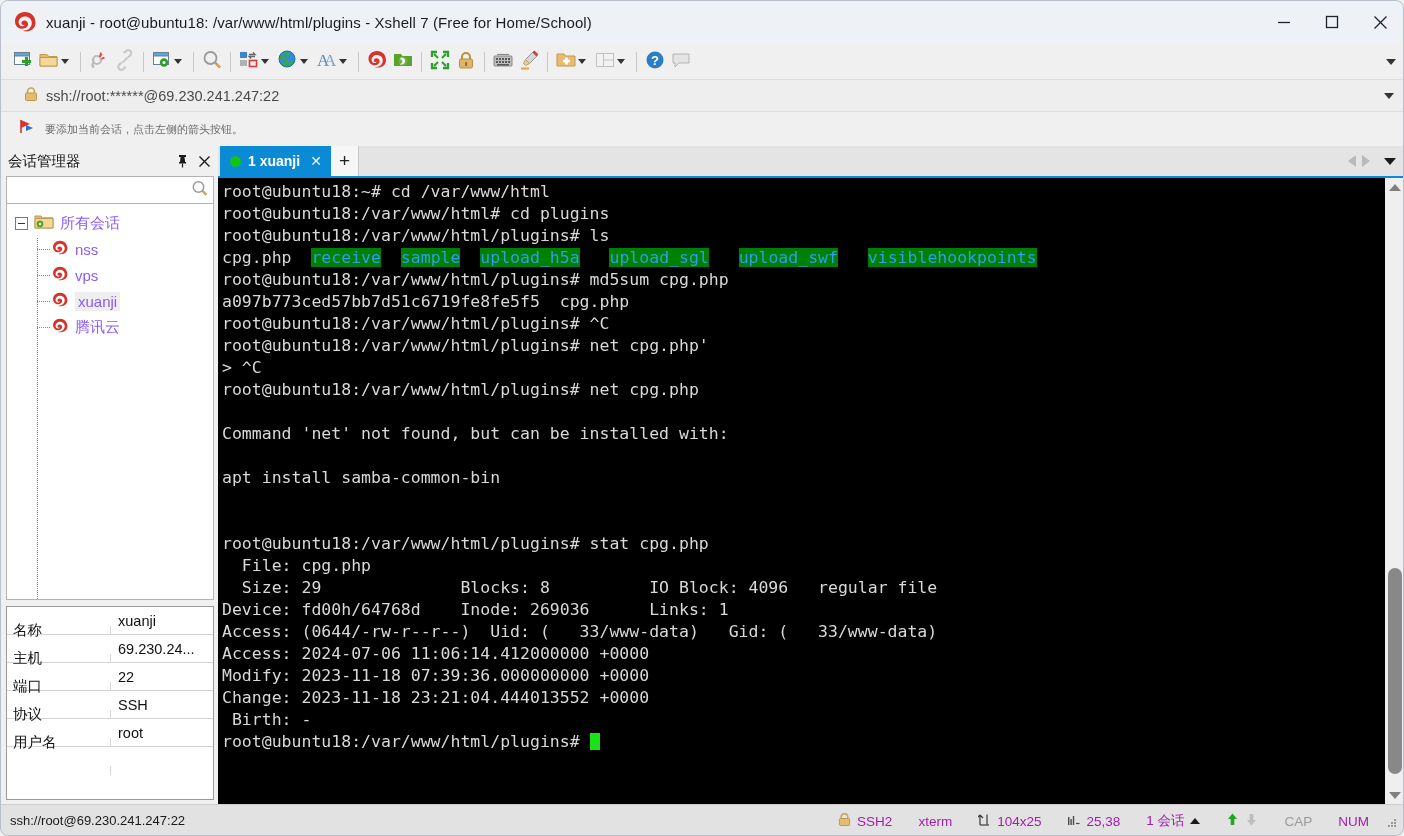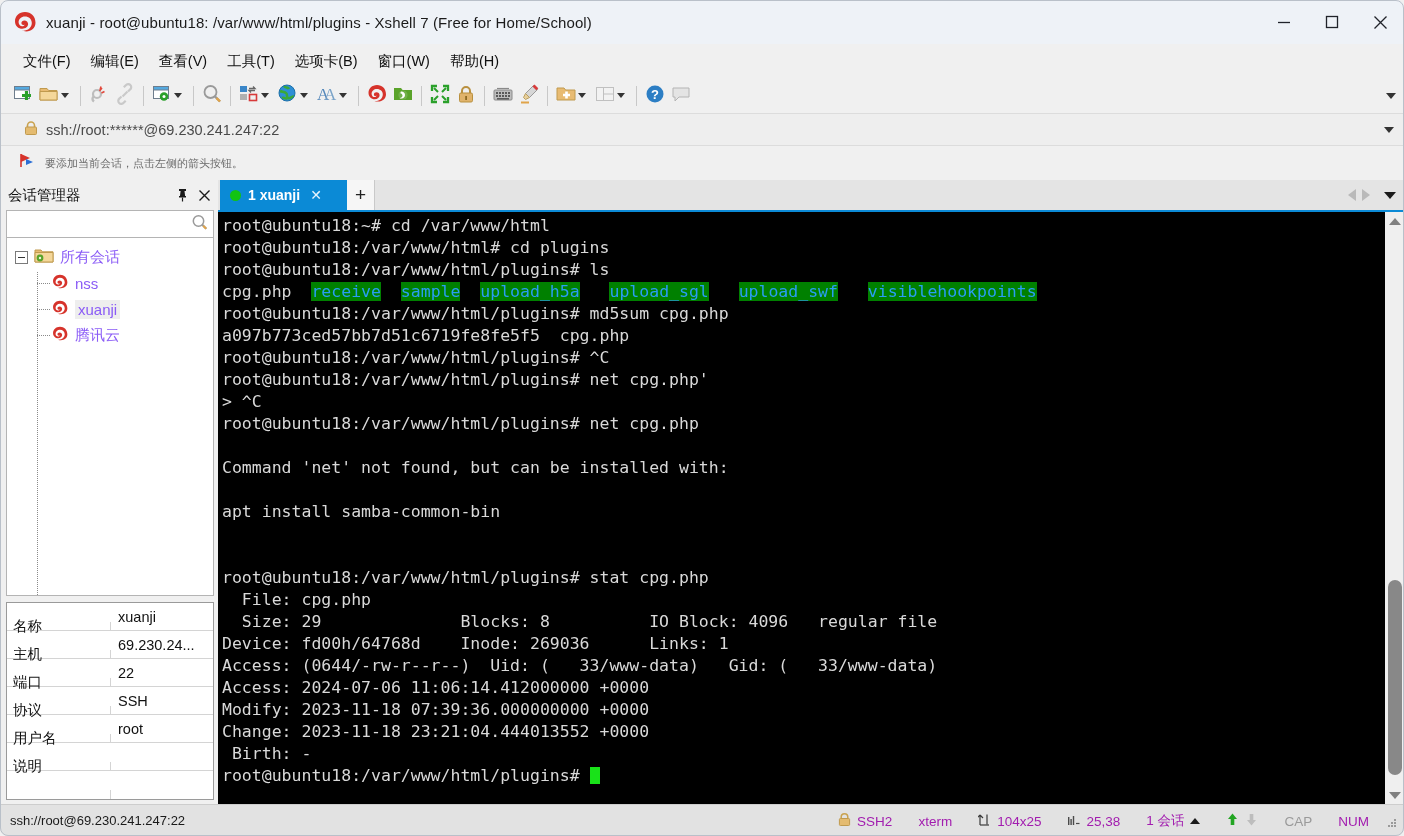--- a/index.html
+++ b/index.html
@@ -149,21 +149,21 @@
 
   
   .rightcol { flex: 1 1 auto; display: flex; flex-direction: column; min-width: 0; min-height: 0; }
   .tabstrip {
     height: 30px; flex: 0 0 30px; background: #e4e4e4;
     display: flex; align-items: flex-end; position: relative;
     padding-left: 2px;
   }
   .tab {
     height: 30px; background: #0b8ad6; display: flex; align-items: center;
-    padding: 0 22px 0 10px; gap: 7px;
+    padding: 0 6px 0 10px; gap: 7px;
   }
   .tab-dot { width: 11px; height: 11px; border-radius: 50%; background: #12c312; flex: 0 0 11px; }
   .tab-label { font-size: 14px; color: #fff; font-weight: bold; white-space: nowrap; }
   .tab-x { color: #e8f4fd; font-size: 14px; width: 18px; text-align: center; }
   .tab-new {
     width: 28px; height: 30px; background: #f6f6f6; color: #222;
     display: flex; align-items: center; justify-content: center; font-size: 19px;
     border-right: 1px solid #c9c9c9;
   }
   .tabstrip-right {
@@ -246,29 +246,20 @@
           </svg>
       </div>
       <div class="tb-btn close">
         <svg width="15" height="15" viewBox="0 0 15 15">
             <path d="M1.5 1.5l12 12M13.5 1.5l-12 12" stroke="currentColor" stroke-width="1.3"></path>
           </svg>
       </div>
     </div>
   </div>
 
-  <div class="menubar">
-    <div class="menu-item">文件(F)</div>
-    <div class="menu-item">编辑(E)</div>
-    <div class="menu-item">查看(V)</div>
-    <div class="menu-item">工具(T)</div>
-    <div class="menu-item">选项卡(B)</div>
-    <div class="menu-item">窗口(W)</div>
-    <div class="menu-item">帮助(H)</div>
-  </div>
 
   <div class="toolbar">
 
     <div class="tool">
       <span>
         <svg width="22" height="22" viewBox="0 0 22 22">
           <rect x="2.5" y="3.5" width="15" height="12" fill="#fff" stroke="#6e7d8c"></rect>
           <rect x="2.5" y="3.5" width="15" height="3.5" fill="#54a9e0" stroke="#6e7d8c"></rect>
           <path d="M10 12.5h9M14.5 8v9" stroke="#2aa02a" stroke-width="3.2"></path>
         </svg>
@@ -532,20 +523,29 @@
         <div class="tnode child">
           <span class="dotline-h"></span>
           <span>
             <svg width="18" height="18" viewBox="0 0 22 22">
               <path d="M11 2C6 2 2.5 5.6 2.5 9.8c0 3.9 2.9 6.5 6.2 6.5 2.9 0 4.9-1.8 4.9-4 0-1.9-1.3-3.1-3.1-3.1-1.5 0-2.6.9-2.6 2.2 0 1 .7 1.7 1.6 1.7.5 0 .9-.2 1.2-.5-.2.9-1 1.5-2.1 1.5-1.7 0-3-1.4-3-3.4 0-2.7 2.3-4.8 5.3-4.8 3.4 0 5.9 2.3 5.9 5.5 0 3.7-3.1 6.6-7.3 6.6-.3 0-.7 0-1-.1 1 .4 2.2.7 3.5.7 4.7 0 8-3.1 8-7.3C19.9 5.6 16.2 2 11 2z" fill="#d6332b"></path>
             </svg>
           </span>
           <span class="lbl">nss</span>
         </div>
 
+        <div class="tnode child">
+          <span class="dotline-h"></span>
+          <span>
+            <svg width="18" height="18" viewBox="0 0 22 22">
+              <path d="M11 2C6 2 2.5 5.6 2.5 9.8c0 3.9 2.9 6.5 6.2 6.5 2.9 0 4.9-1.8 4.9-4 0-1.9-1.3-3.1-3.1-3.1-1.5 0-2.6.9-2.6 2.2 0 1 .7 1.7 1.6 1.7.5 0 .9-.2 1.2-.5-.2.9-1 1.5-2.1 1.5-1.7 0-3-1.4-3-3.4 0-2.7 2.3-4.8 5.3-4.8 3.4 0 5.9 2.3 5.9 5.5 0 3.7-3.1 6.6-7.3 6.6-.3 0-.7 0-1-.1 1 .4 2.2.7 3.5.7 4.7 0 8-3.1 8-7.3C19.9 5.6 16.2 2 11 2z" fill="#d6332b"></path>
+            </svg>
+          </span>
+          <span class="lbl">vps</span>
+        </div>
 
         <div class="tnode child sel">
           <span class="dotline-h"></span>
           <span>
             <svg width="18" height="18" viewBox="0 0 22 22">
               <path d="M11 2C6 2 2.5 5.6 2.5 9.8c0 3.9 2.9 6.5 6.2 6.5 2.9 0 4.9-1.8 4.9-4 0-1.9-1.3-3.1-3.1-3.1-1.5 0-2.6.9-2.6 2.2 0 1 .7 1.7 1.6 1.7.5 0 .9-.2 1.2-.5-.2.9-1 1.5-2.1 1.5-1.7 0-3-1.4-3-3.4 0-2.7 2.3-4.8 5.3-4.8 3.4 0 5.9 2.3 5.9 5.5 0 3.7-3.1 6.6-7.3 6.6-.3 0-.7 0-1-.1 1 .4 2.2.7 3.5.7 4.7 0 8-3.1 8-7.3C19.9 5.6 16.2 2 11 2z" fill="#d6332b"></path>
             </svg>
           </span>
           <span class="lbl">xuanji</span>
         </div>
@@ -574,24 +574,20 @@
           <div class="pk">端口</div>
           <div class="pv">22</div>
         </div>
         <div class="prow">
           <div class="pk">协议</div>
           <div class="pv">SSH</div>
         </div>
         <div class="prow">
           <div class="pk">用户名</div>
           <div class="pv">root</div>
-        </div>
-        <div class="prow">
-          <div class="pk">说明</div>
-          <div class="pv"></div>
         </div>
         <div class="prow">
           <div class="pk"></div>
           <div class="pv"></div>
         </div>
       </div>
     </div>
 
     <div class="rightcol">
       <div class="tabstrip">

